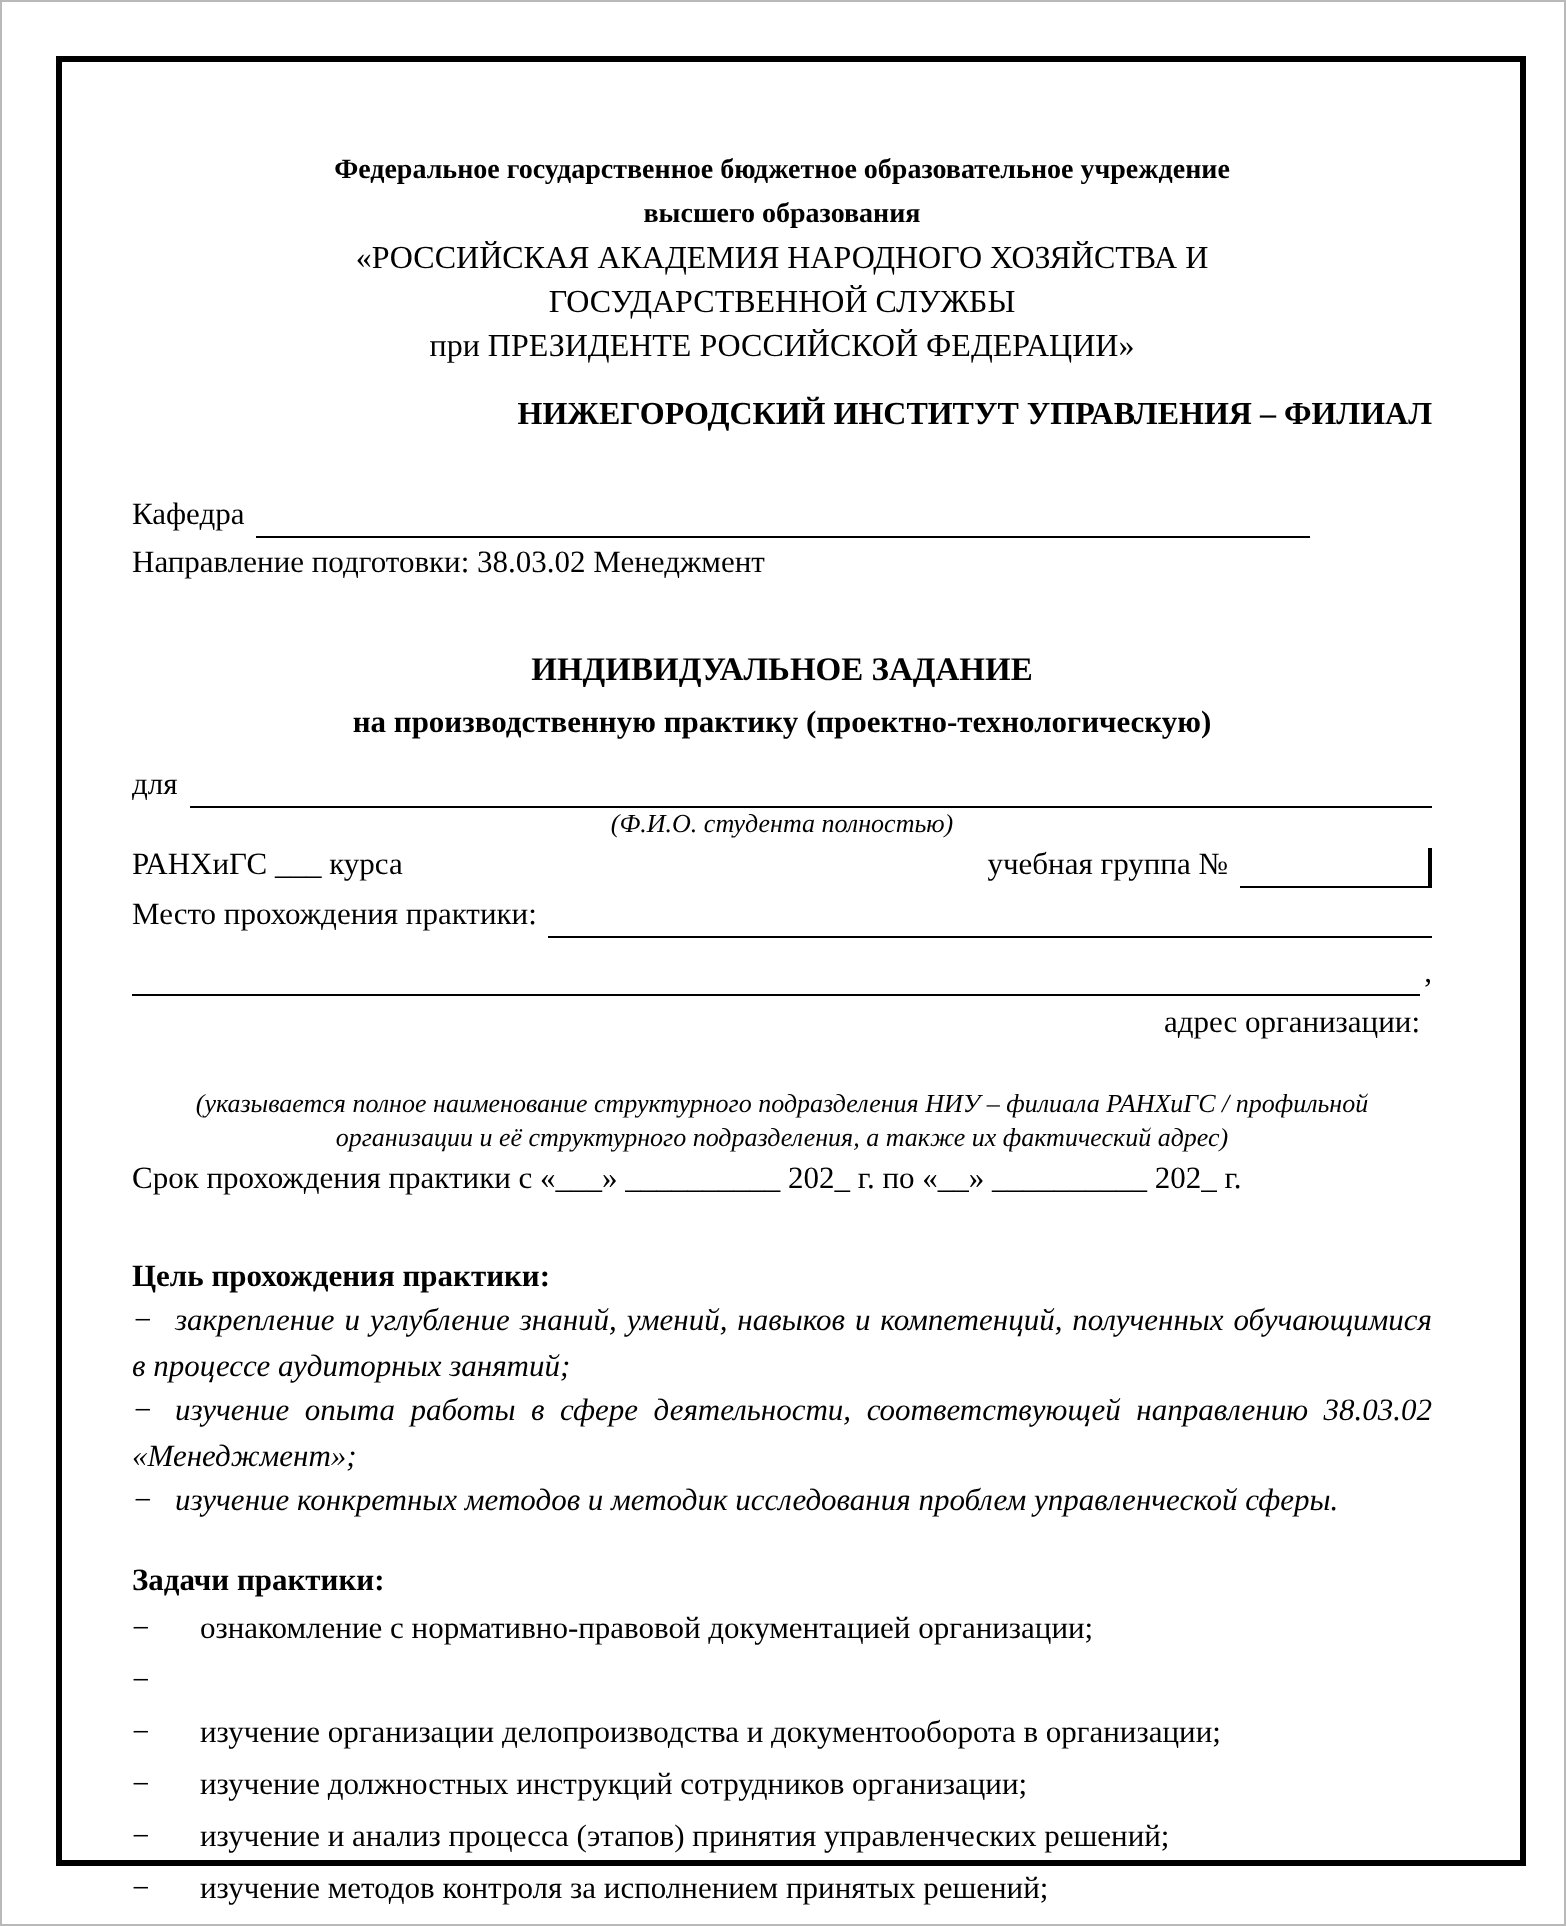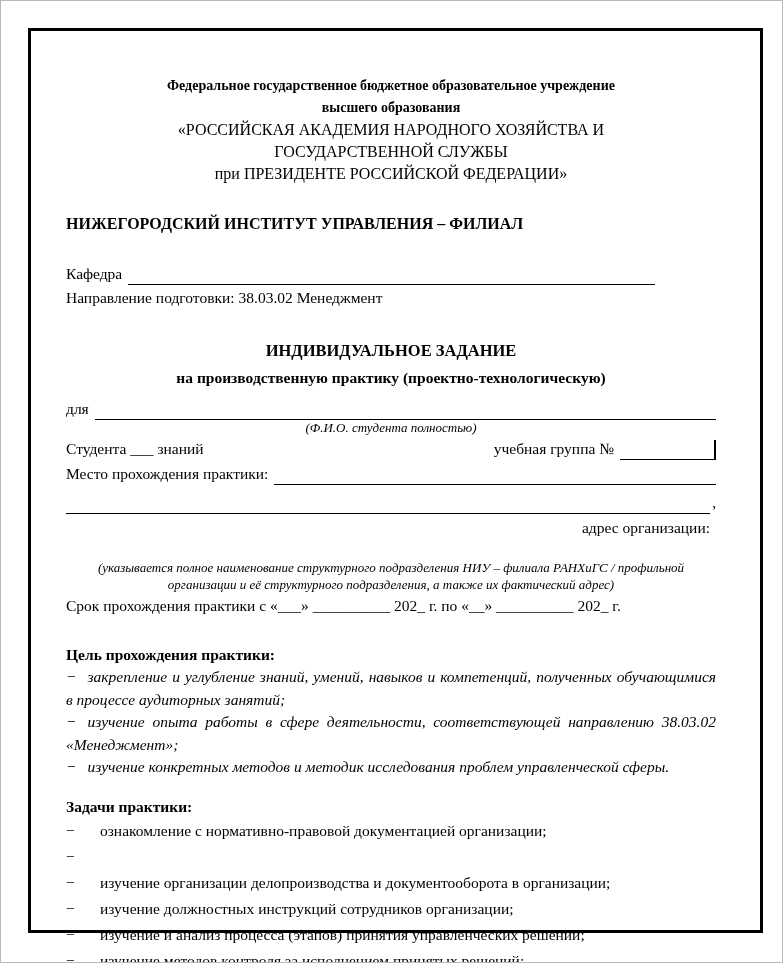--- a/index.html
+++ b/index.html
@@ -19,21 +19,21 @@
     border:3px solid #000;
     background:#fff;
   }
   .content {
     position:absolute;
     left:65px; top:74px;
     width:650px;
   }
   .org-line { font-weight:bold; font-size:14px; line-height:22px; text-align:center; }
   .org-caps { font-weight:normal; font-size:16px; line-height:22px; text-align:center; }
-  .institute { font-weight:bold; font-size:16px; line-height:22px; text-align:left; margin-top:28px; }
+  .institute { font-weight:bold; font-size:16px; line-height:22px; text-align:right; margin-top:12px; }
 
   .field-line { display:flex; align-items:flex-end; font-size:15.5px; line-height:23px; }
   .blank { border-bottom:1px solid #000; height:20px; display:inline-block; }
   .blank.grow { flex:1 1 auto; }
   .label { white-space:nowrap; }
   .gap-sm { margin-right:6px; }
 
   .dept-line { margin-top:27px; }
   .dept-blank { width:527px; }
   .program-line { font-size:15.5px; line-height:23px; margin-top:1px; }
@@ -90,21 +90,21 @@
   <div class="doc-title">ИНДИВИДУАЛЬНОЕ ЗАДАНИЕ</div>
   <div class="doc-subtitle">на производственную практику (проектно-технологическую)</div>
 
   <div class="field-line for-line">
     <span class="label gap-sm">для</span>
     <span class="blank grow"></span>
   </div>
   <div class="fio-note">(Ф.И.О. студента полностью)</div>
 
   <div class="field-line student-line">
-    <span class="student-left">Студента ___ знаний</span>
+    <span class="student-left">РАНХиГС ___ курса</span>
     <span class="group-right">
       <span class="label gap-sm">учебная группа №</span>
       <span class="blank group-blank"></span>
     </span>
   </div>
 
   <div class="field-line place-line">
     <span class="label gap-sm">Место прохождения практики:</span>
     <span class="blank grow"></span>
   </div>

